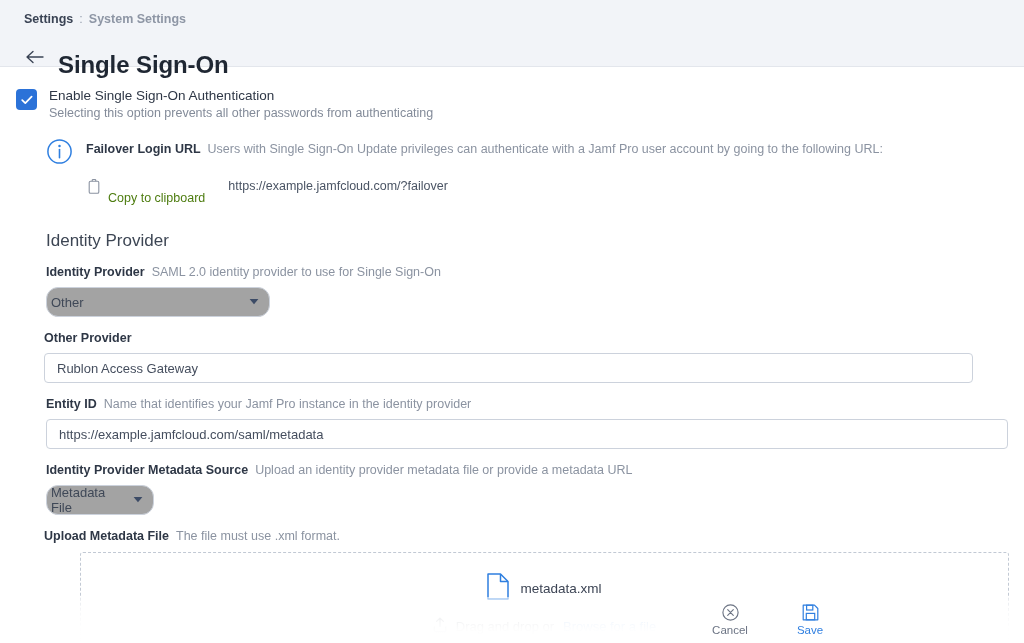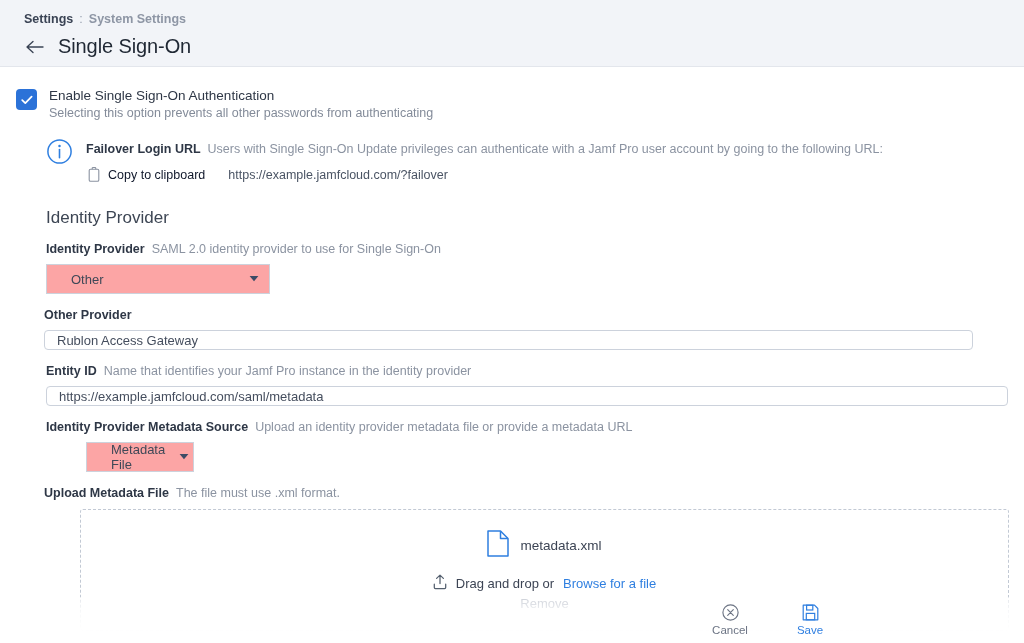--- a/index.html
+++ b/index.html
@@ -50,24 +50,25 @@
   .back-arrow {
     width: 20px;
     height: 20px;
     display: flex;
     align-items: center;
     justify-content: center;
     color: #3a4354;
     cursor: pointer;
   }
   .page-title {
-    font-size: 20px;
-    font-weight: normal;
+    font-size: 24px;
+    font-weight: bold;
     color: #1f2733;
     letter-spacing: -0.1px;
+    margin-top: 16px;
   }
 
   
   .body-scroll {
     position: relative;
     height: 576px;
     padding: 20px 16px 0 16px;
     overflow: hidden;
   }
 
@@ -126,21 +127,21 @@
     gap: 0;
     font-size: 12.5px;
   }
   .copy-btn {
     display: flex;
     align-items: center;
     gap: 8px;
     cursor: pointer;
     padding-left: 2px;
   }
-  .copy-label { color: #0f172a; }
+  .copy-label { color: #4d7c0f; margin-top: 24px; }
   .failover-url {
     color: #4a5464;
     margin-left: 23px;
   }
 
   
   .section-heading {
     font-size: 17px;
     color: #3d4654;
     margin-top: 26px;
@@ -156,44 +157,44 @@
   }
   .field-label-line .fl-name { color: #2e3746; font-weight: bold; }
   .field-label-line .fl-hint { color: #8b93a1; margin-left: 7px; }
 
   .indent-1 { margin-left: 30px; }
   .indent-2 { margin-left: 28px; }
 
   
   .select-ctrl {
     height: 30px;
-    background: #fca5a5;
+    background: #a3a3a3;
     border: 1px solid #ccd2dc;
-    border-radius: 0;
+    border-radius: 12px;
     display: inline-flex;
     align-items: center;
     justify-content: space-between;
-    padding: 0 10px 0 24px;
+    padding: 0 10px 0 4px;
     font-size: 13px;
     color: #3f4857;
     cursor: pointer;
     margin-top: 7px;
   }
   .select-ctrl .caret {
     margin-left: 14px;
     color: #3c4b66;
     font-size: 9px;
     line-height: 1;
   }
   .select-idp { width: 224px; }
-  .select-meta { width: 108px; margin-left: 40px; }
+  .select-meta { width: 108px; }
 
   
   .text-input {
-    height: 20px;
+    height: 30px;
     background: #ffffff;
     border: 1px solid #ccd2dc;
     border-radius: 4px;
     display: flex;
     align-items: center;
     padding: 0 12px;
     font-size: 13px;
     color: #454e5e;
     margin-top: 7px;
     cursor: text;

